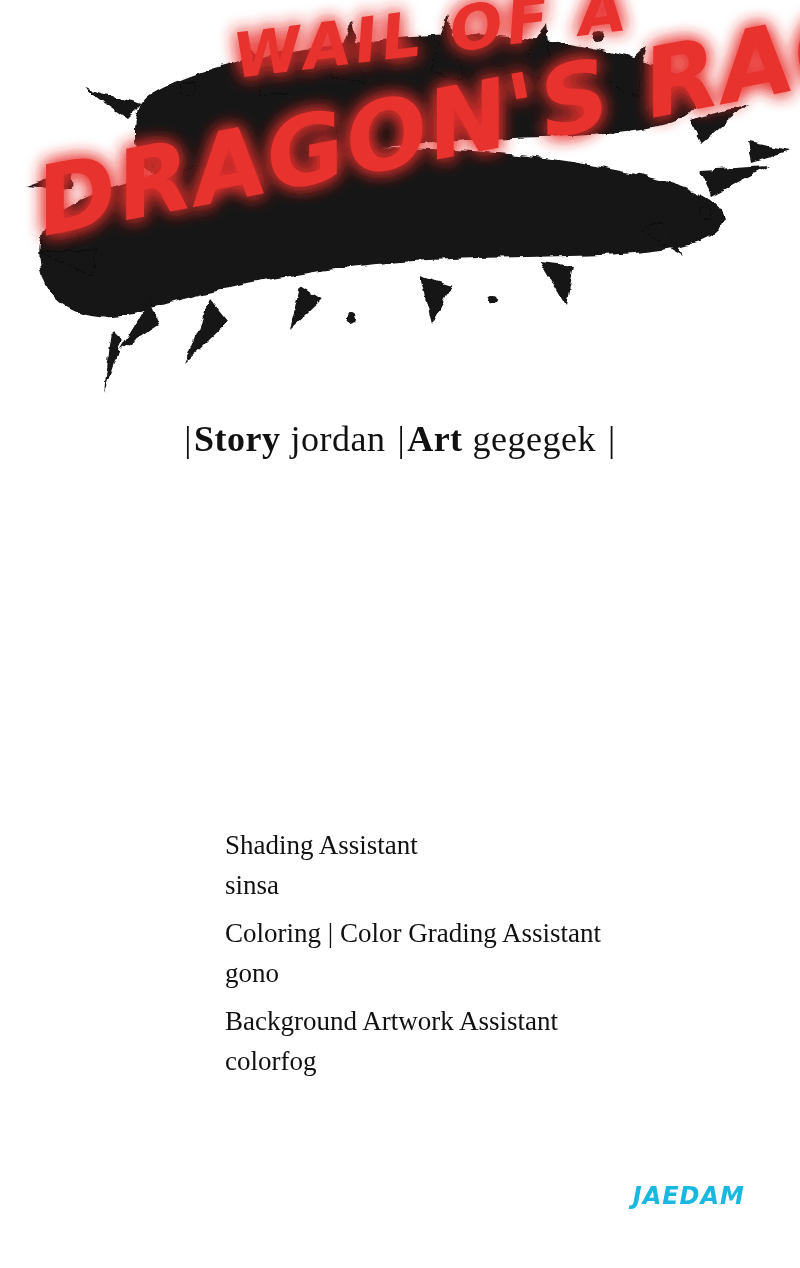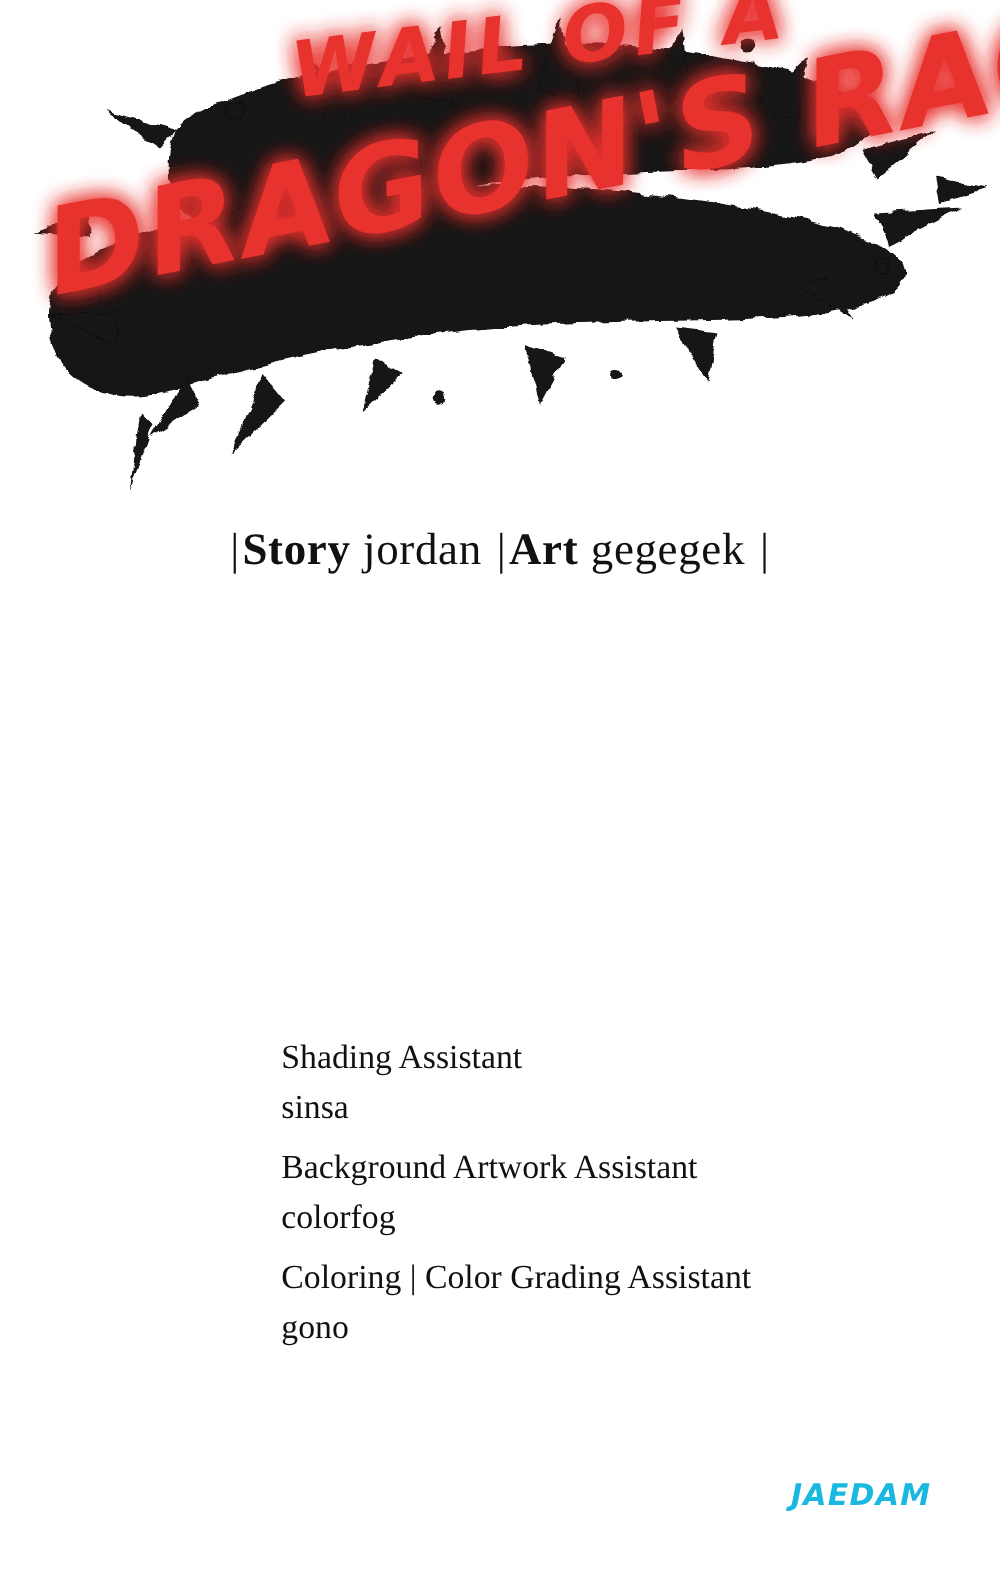--- a/index.html
+++ b/index.html
@@ -150,22 +150,22 @@
 <div class="byline">
   <span class="bar">|</span><span class="role">Story</span><span class="name">jordan</span><span class="bar">|</span><span class="role">Art</span><span class="name">gegegek</span><span class="bar">|</span>
 </div>
 
 <div class="staff">
   <div class="credit">
     <span class="role">Shading Assistant</span>
     <span class="name">sinsa</span>
   </div>
   <div class="credit">
+    <span class="role">Coloring | Color Grading Assistant</span>
+    <span class="name">gono</span>
+  </div>
+  <div class="credit">
     <span class="role">Background Artwork Assistant</span>
     <span class="name">colorfog</span>
-  </div>
-  <div class="credit">
-    <span class="role">Coloring | Color Grading Assistant</span>
-    <span class="name">gono</span>
   </div>
 </div>
 
 <div class="publisher">JAEDAM</div>
 
 </body></html>

